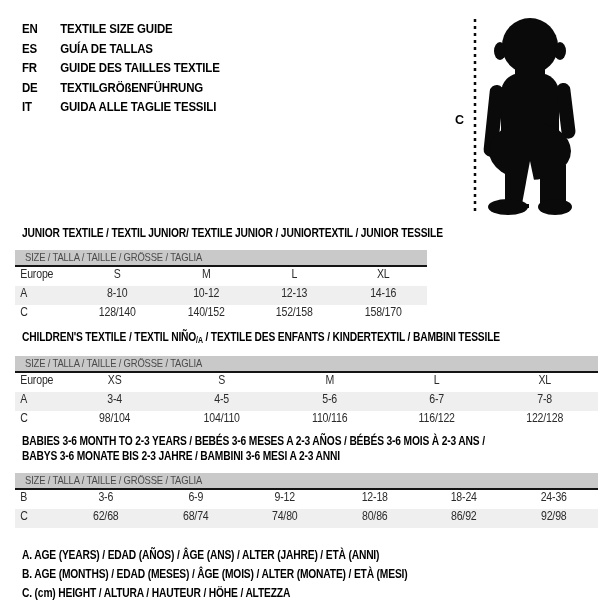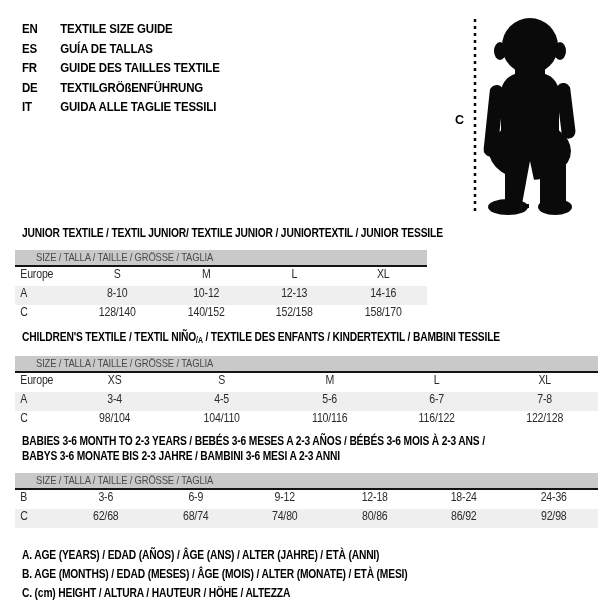--- a/index.html
+++ b/index.html
@@ -24,21 +24,21 @@
   .t2h{left:22px;top:320px;}
   .t3h{left:22px;top:424px;line-height:15px;}
   .subs{font-size:8.5px;vertical-align:-2px;}
 
   
   .sizetable{position:absolute;font-size:12px;}
   .t1{left:15px;top:240px;width:412px;}
   .t2{left:15px;top:346px;width:583px;}
   .t3{left:15px;top:463px;width:583px;}
   .size-bar{background:#c9c9c9;height:15px;line-height:15px;color:#4a4a4a;
-            padding-left:21px;border-bottom:2px solid #141414;font-size:11.5px;letter-spacing:-0.2px;}
+            padding-left:10px;border-bottom:2px solid #141414;font-size:11.5px;letter-spacing:-0.2px;}
   .trow{display:flex;height:19px;align-items:flex-start;color:#2b2b2b;letter-spacing:-0.2px;}
   .trow.alt{background:#efefef;}
   .cell0{box-sizing:border-box;padding-left:6px;white-space:nowrap;transform:scaleX(0.88);transform-origin:0 50%;}
   .t1 .cell0{width:58px;flex:0 0 58px;}
   .t2 .cell0,.t3 .cell0{width:46px;flex:0 0 46px;}
   .cell{flex:1;text-align:center;transform:scaleX(0.88);white-space:nowrap;}
 
   
   .notes{position:absolute;left:22px;top:536px;font-weight:bold;font-size:12.5px;line-height:19px;
          letter-spacing:-0.2px;white-space:nowrap;transform:scaleX(0.82);transform-origin:0 0;}

